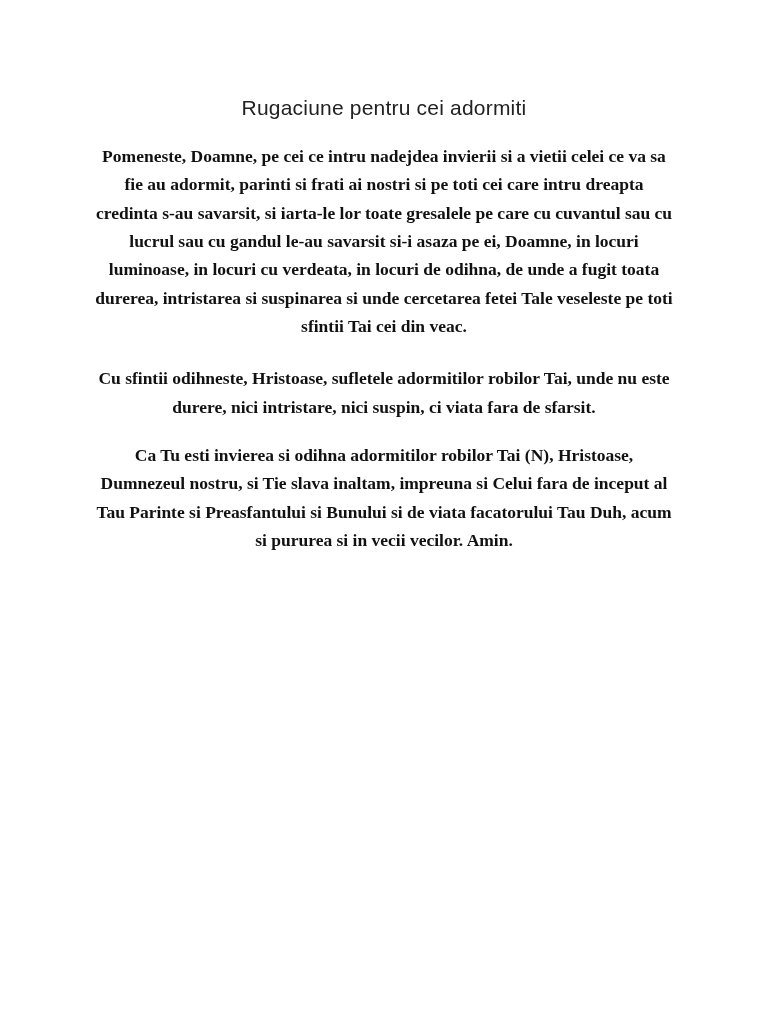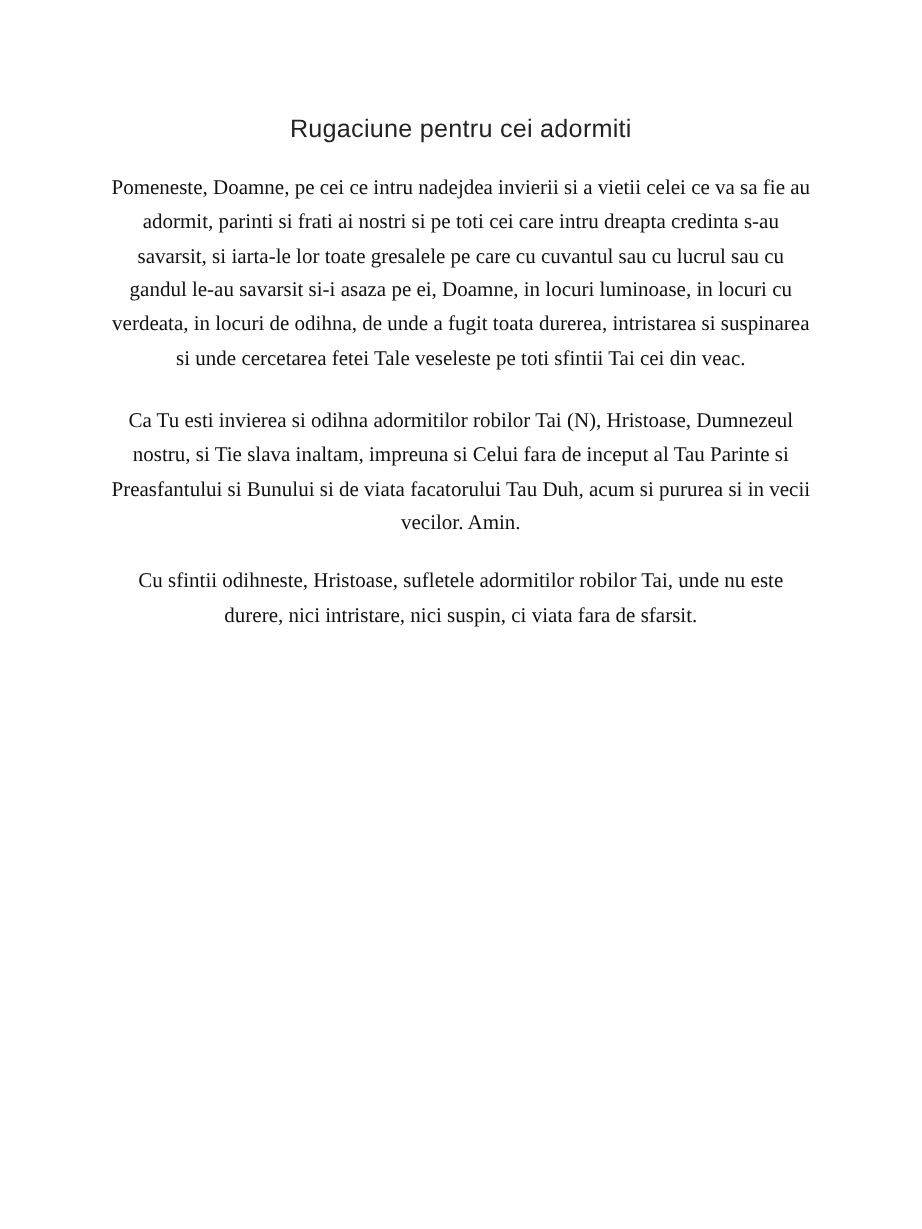--- a/index.html
+++ b/index.html
@@ -26,21 +26,21 @@
     font-family: "Liberation Sans", sans-serif;
     font-size: 21px;
     font-weight: 400;
     text-align: center;
     color: #222222;
     margin: 0 0 22px 0;
     letter-spacing: 0.2px;
   }
   .para {
     font-family: "Liberation Serif", serif;
-    font-weight: normal;
+    font-weight: bold;
     font-size: 17.5px;
     line-height: 1.62;
     text-align: center;
     color: #111111;
     margin: 0 0 20px 0;
     padding: 0 2px;
   }
   .para.first {
     margin-bottom: 24px;
   }
@@ -48,17 +48,17 @@
 </head>
 <body>
 
 <div class="page">
 
   <h1 class="doc-title">Rugaciune pentru cei adormiti</h1>
 
   <p class="para first">Pomeneste, Doamne, pe cei ce intru nadejdea invierii si a vietii celei ce va sa fie au adormit, parinti si frati ai nostri si pe toti cei care intru dreapta credinta s-au savarsit, si iarta-le lor toate gresalele pe care cu cuvantul sau cu lucrul sau cu gandul le-au savarsit si-i asaza pe ei, Doamne, in locuri luminoase, in locuri cu verdeata, in locuri de odihna, de unde a fugit toata durerea, intristarea si suspinarea si unde cercetarea fetei Tale veseleste pe toti sfintii Tai cei din veac.</p>
 
 
+  <p class="para">Cu sfintii odihneste, Hristoase, sufletele adormitilor robilor Tai, unde nu este durere, nici intristare, nici suspin, ci viata fara de sfarsit.</p>
+
   <p class="para">Ca Tu esti invierea si odihna adormitilor robilor Tai (N), Hristoase, Dumnezeul nostru, si Tie slava inaltam, impreuna si Celui fara de inceput al Tau Parinte si Preasfantului si Bunului si de viata facatorului Tau Duh, acum si pururea si in vecii vecilor. Amin.</p>
-
-  <p class="para">Cu sfintii odihneste, Hristoase, sufletele adormitilor robilor Tai, unde nu este durere, nici intristare, nici suspin, ci viata fara de sfarsit.</p>
 
 </div>
 
 </body></html>

